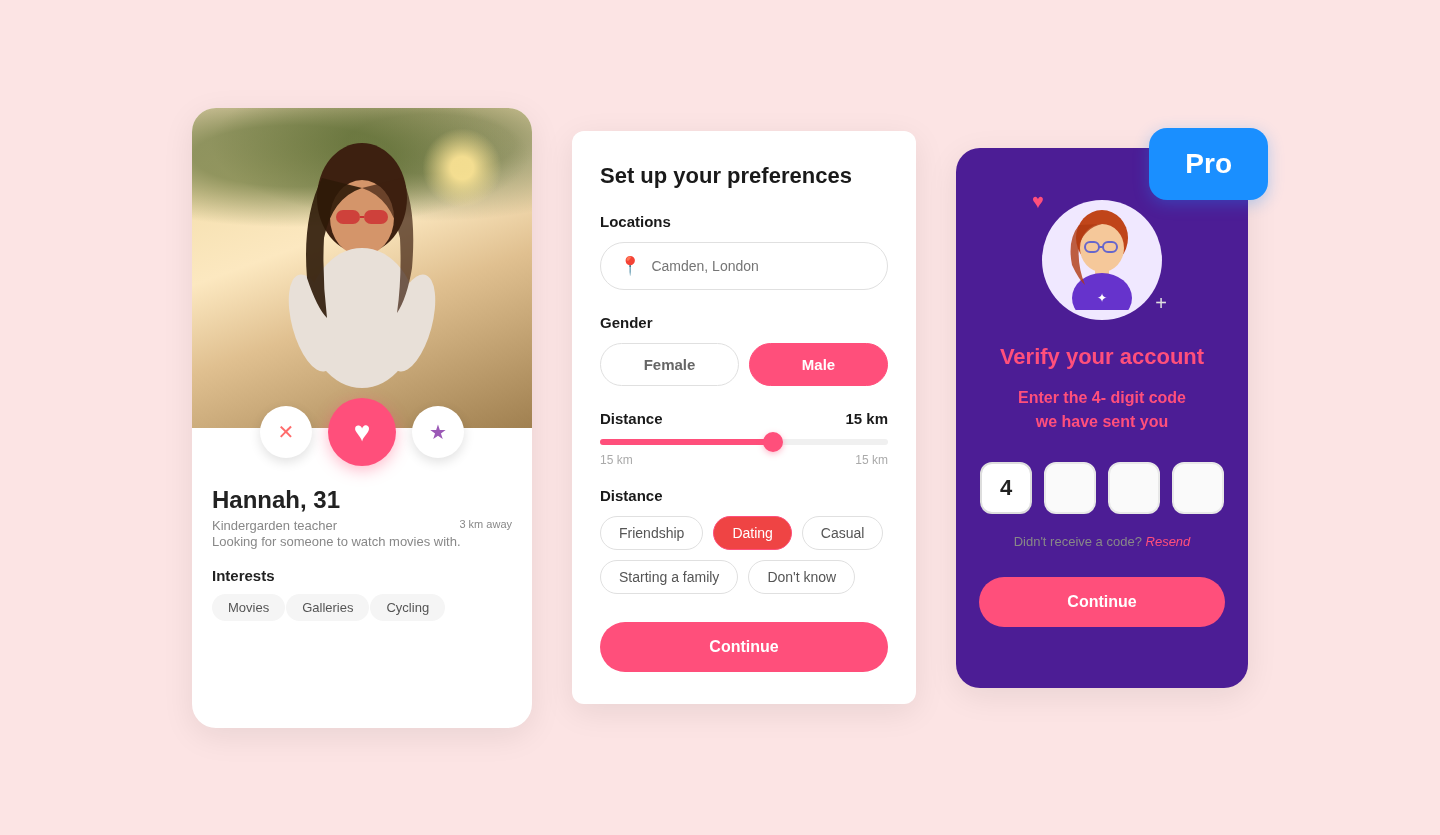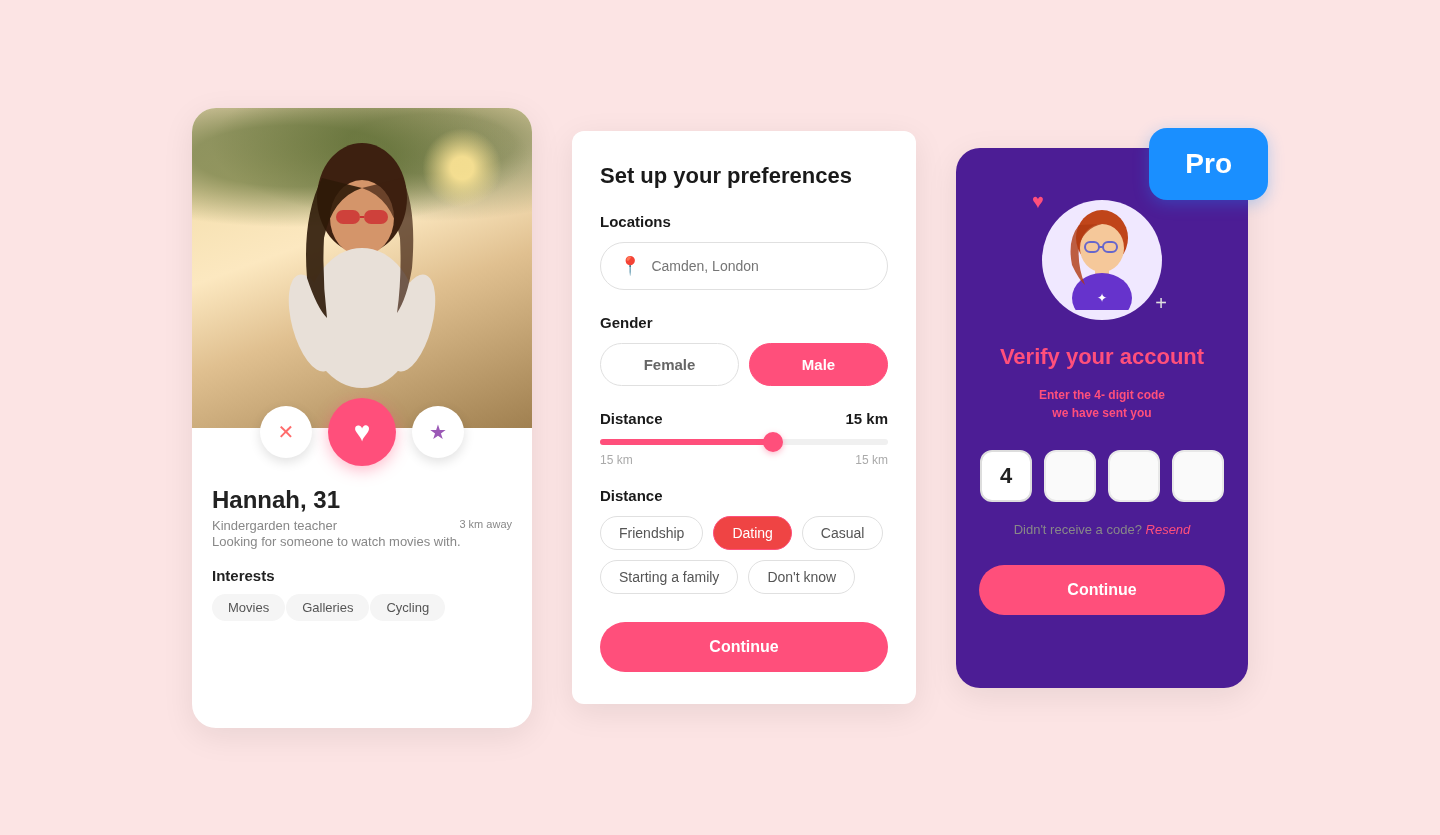--- a/index.html
+++ b/index.html
@@ -311,21 +311,21 @@
     }
     .verify-title {
       text-align: center;
       font-size: 22px;
       font-weight: 700;
       color: #ff4f7b;
       margin-bottom: 16px;
     }
     .verify-subtitle {
       text-align: center;
-      font-size: 12px;
+      font-size: 16px;
       color: #ff4f7b;
       font-weight: 600;
       line-height: 1.5;
       margin-bottom: 28px;
     }
     .code-inputs {
       display: flex;
       justify-content: center;
       gap: 12px;
       margin-bottom: 20px;

